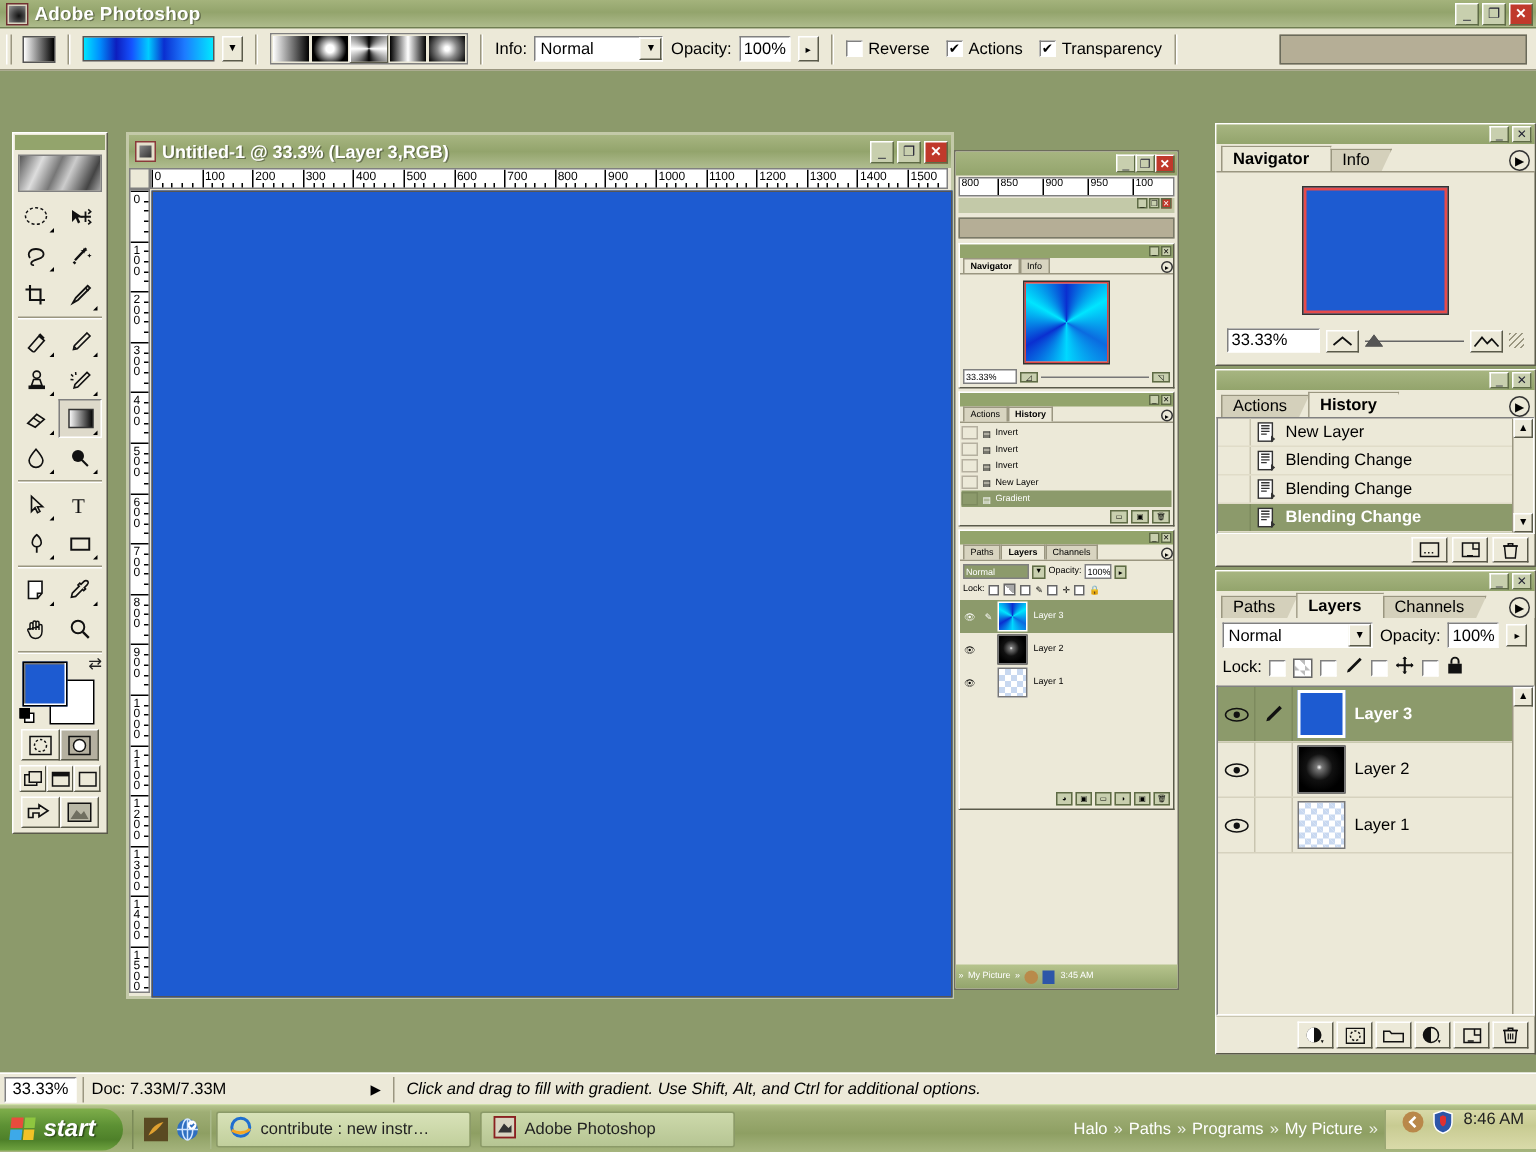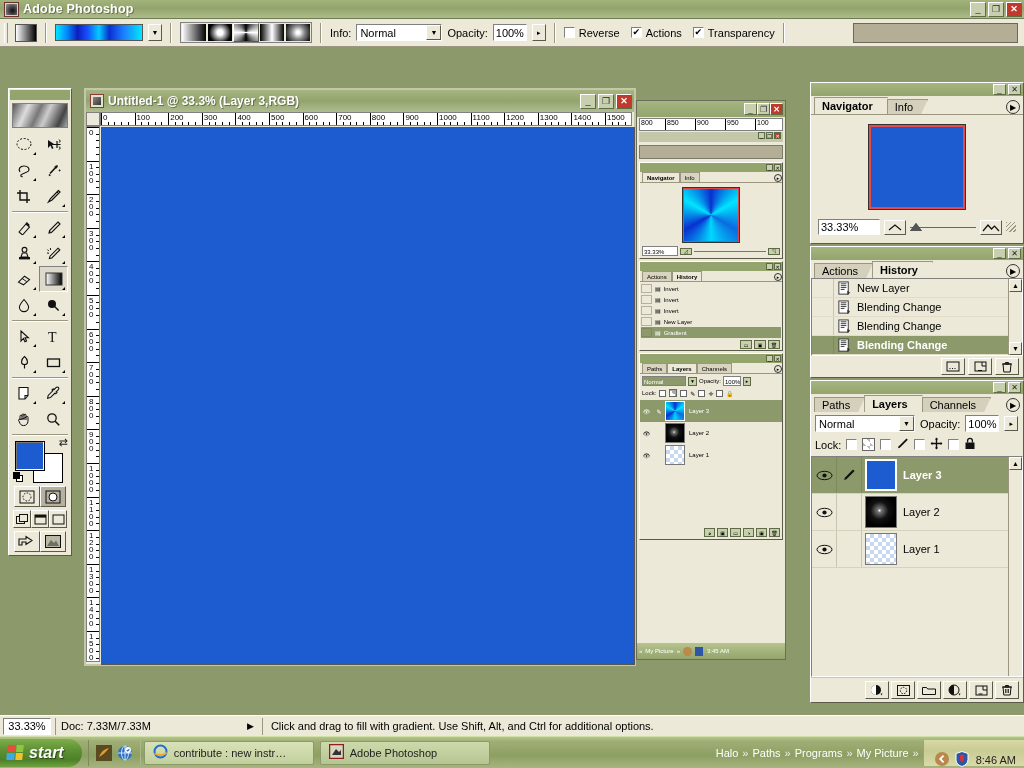--- a/index.html
+++ b/index.html
@@ -241,21 +241,21 @@
       background:#ece9d8; display:flex; align-items:center;
       border-top:1px solid #fff; }
   #statusbar .szoom { width:48px;height:17px;margin-left:3px;background:#fff;
       border:1px solid #808080;border-right-color:#fff;border-bottom-color:#fff;
       display:flex;align-items:center;justify-content:center;font-size:11px;}
   #statusbar .sdoc { width:190px;height:17px;margin-left:4px;font-size:11px;
       display:flex;align-items:center;padding-left:5px;
       border-left:1px solid #9a9680;}
   #statusbar .sarrow { margin:0 8px 0 2px; font-size:9px;}
   #statusbar .shint { font-size:11px; border-left:1px solid #9a9680; padding-left:8px; height:17px;
-      display:flex;align-items:center;}
+      display:flex;align-items:center;font-style:italic;}
 
   
   #taskbar { position:absolute; left:0; bottom:0; width:1024px; height:32px;
       background:linear-gradient(to bottom,#b6c48d 0%,#9fae75 14%,#8e9f63 60%,#a6b57e 100%);
       display:flex; align-items:center; border-top:1px solid #cfe0a8; z-index:50;}
   #startbtn { height:28px; margin:2px 6px 2px 0; padding:0 18px 0 7px;
       background:linear-gradient(to bottom,#7fae4b 0%,#5d9134 40%,#4e8029 75%,#6fa340 100%);
       border-radius:0 14px 14px 0; display:flex; align-items:center; gap:6px;
       color:#fff; font-style:italic; font-weight:bold; font-size:16px;
       text-shadow:1px 1px 1px rgba(0,0,0,.5);}
@@ -267,21 +267,21 @@
       border-left:1px solid #7b8a58; border-right:1px solid #a9b989; height:26px;}
   .qlicon { width:16px;height:16px; }
   .tbtask { height:24px; min-width:170px; margin:0 3px; padding:0 8px;
       display:flex; align-items:center; gap:6px; font-size:11px; color:#fff;
       background:linear-gradient(to bottom,#d8e2b8,#c1cf9c); color:#222;
       border:1px solid #8b9a68; border-radius:2px; }
   .tbtask.active { background:linear-gradient(to bottom,#cdd9ab,#b6c593); }
   #traylinks { margin-left:auto; display:flex; align-items:center; gap:4px;
       color:#fff; font-size:11px; padding-right:4px;}
   #traylinks .chev { font-size:11px; opacity:.85; }
-  #tray { display:flex; align-items:flex-end; gap:6px; height:26px; padding:0 8px 0 10px;
+  #tray { display:flex; align-items:flex-start; gap:6px; height:26px; padding:0 8px 0 10px;
       background:linear-gradient(to bottom,#d8d9a8 0%,#c8cb92 40%,#d9daa9 100%);
       border-left:1px solid #9aa673; color:#222; font-size:11px;}
   .trayicon { width:15px;height:15px; }
 </style>
 </head>
 <body>
 
 <div id="app">
 
   <div id="titlebar">

